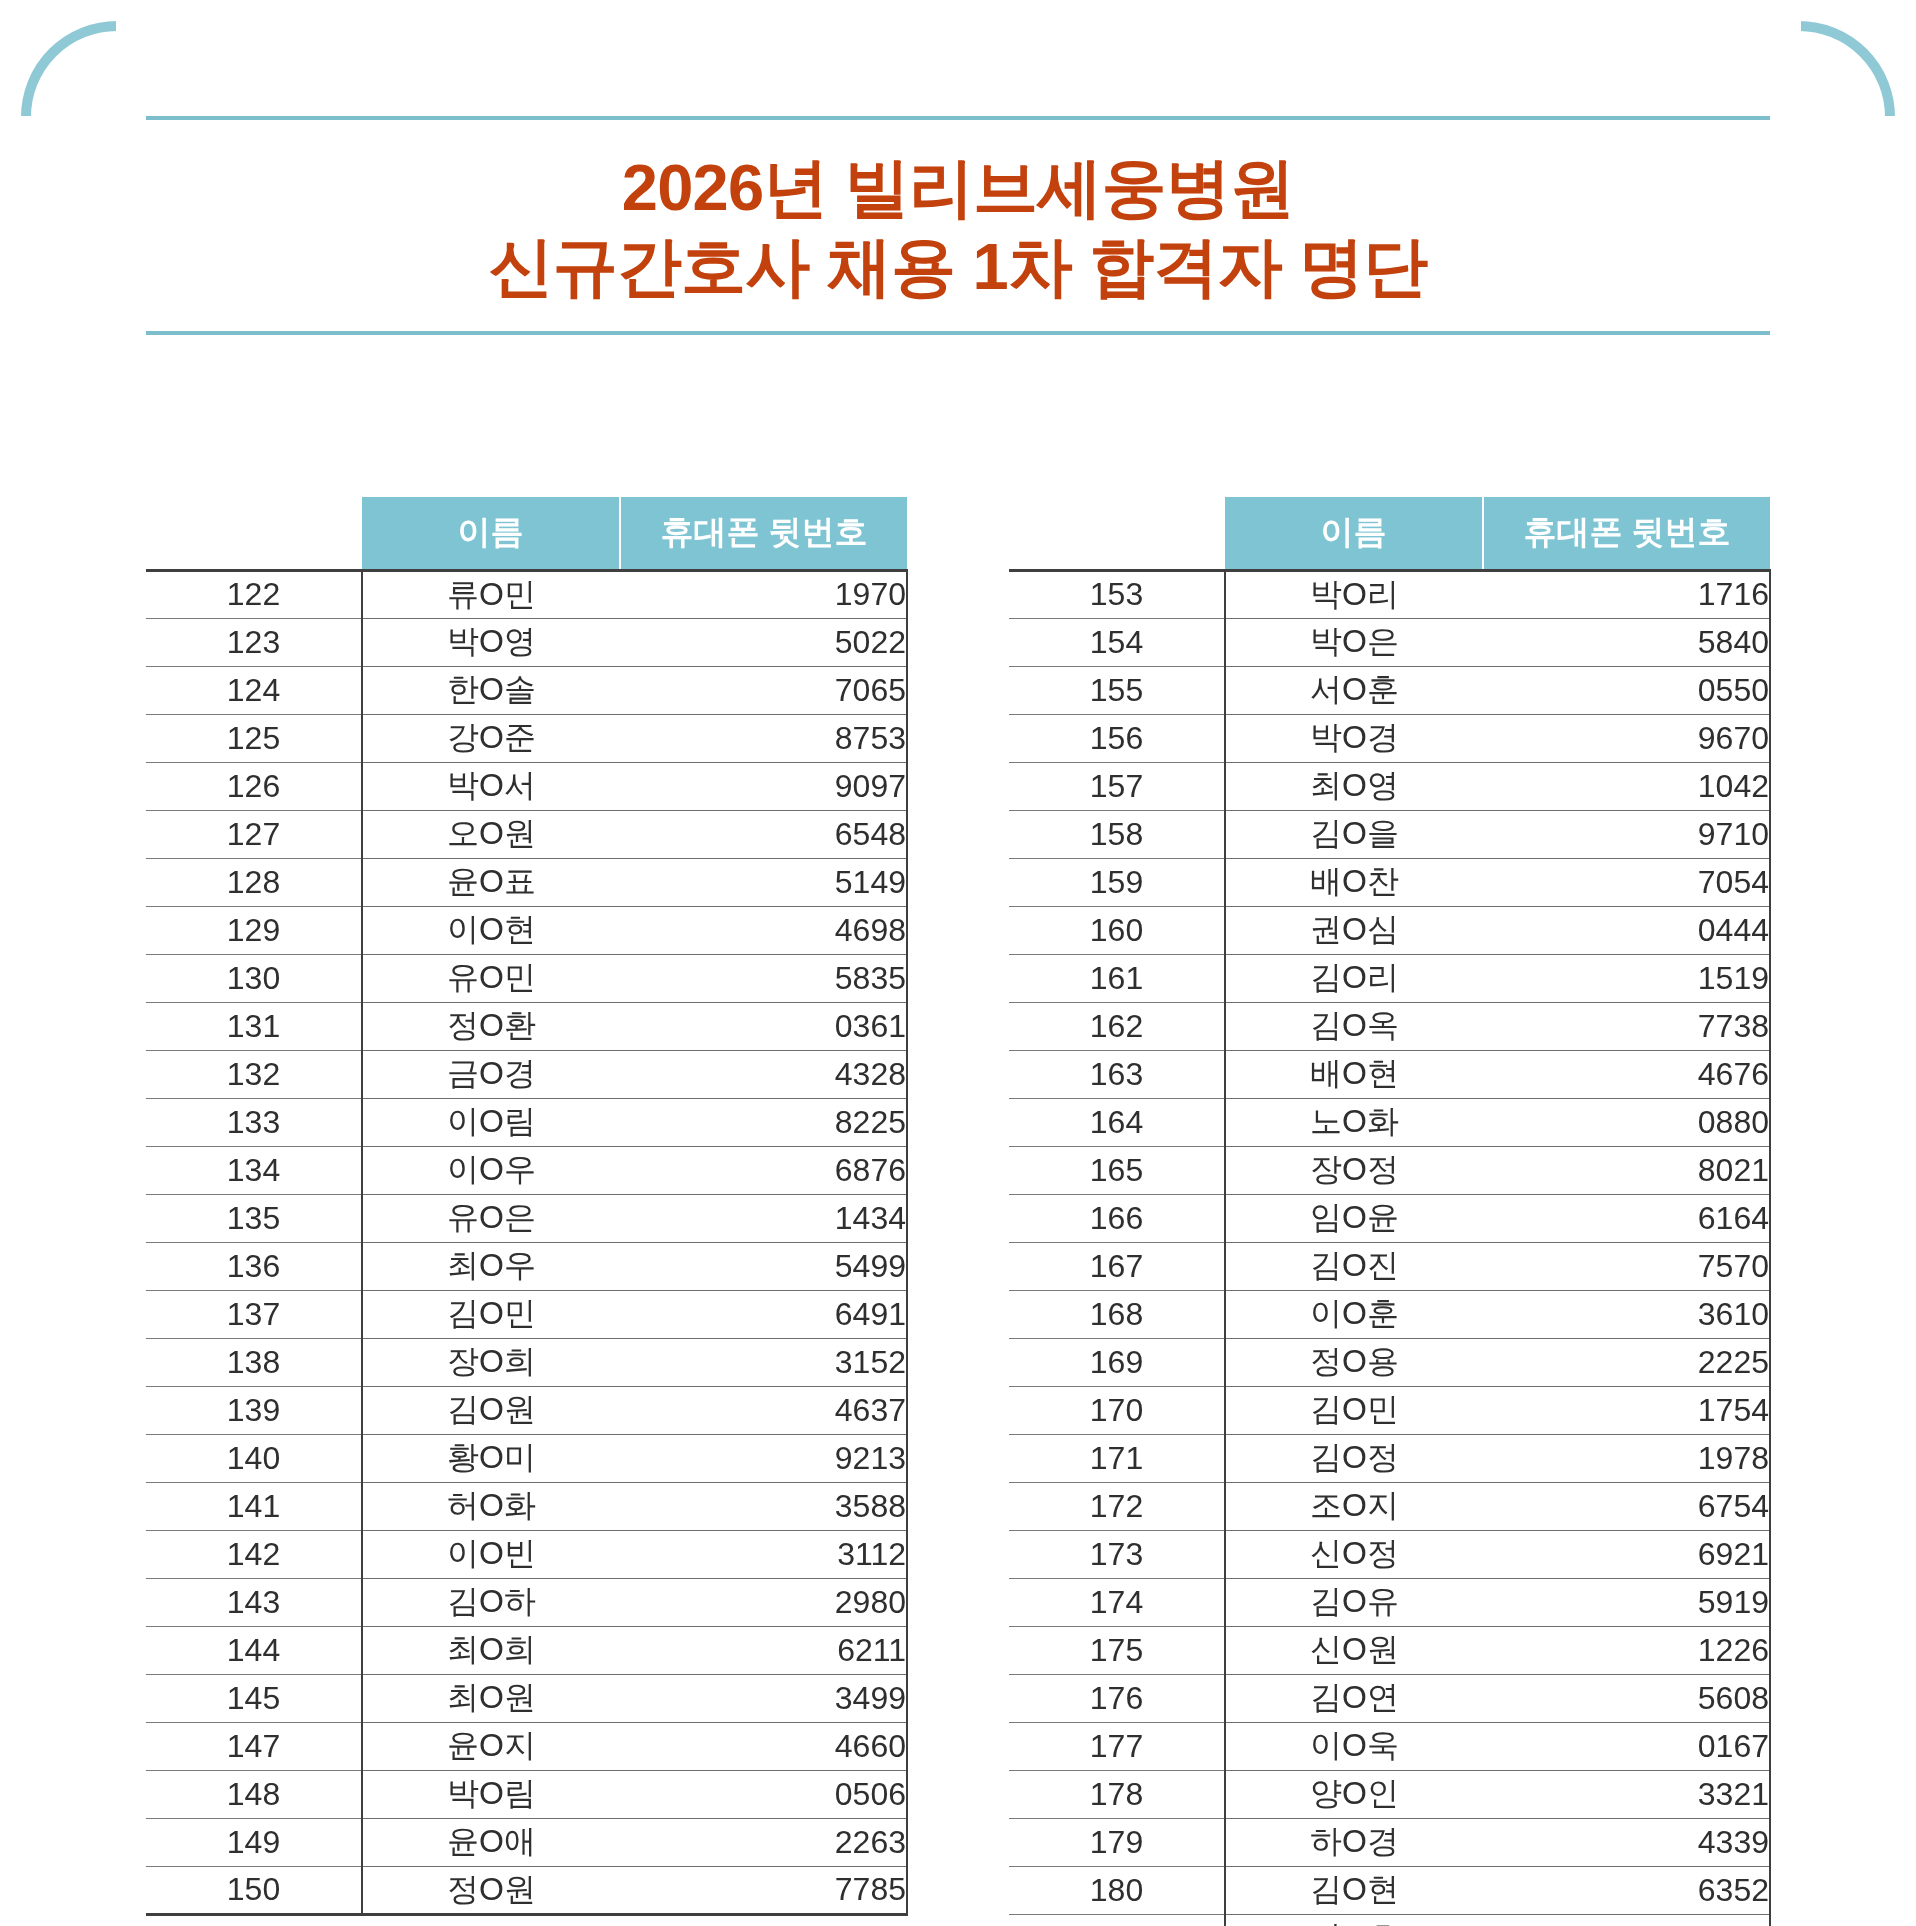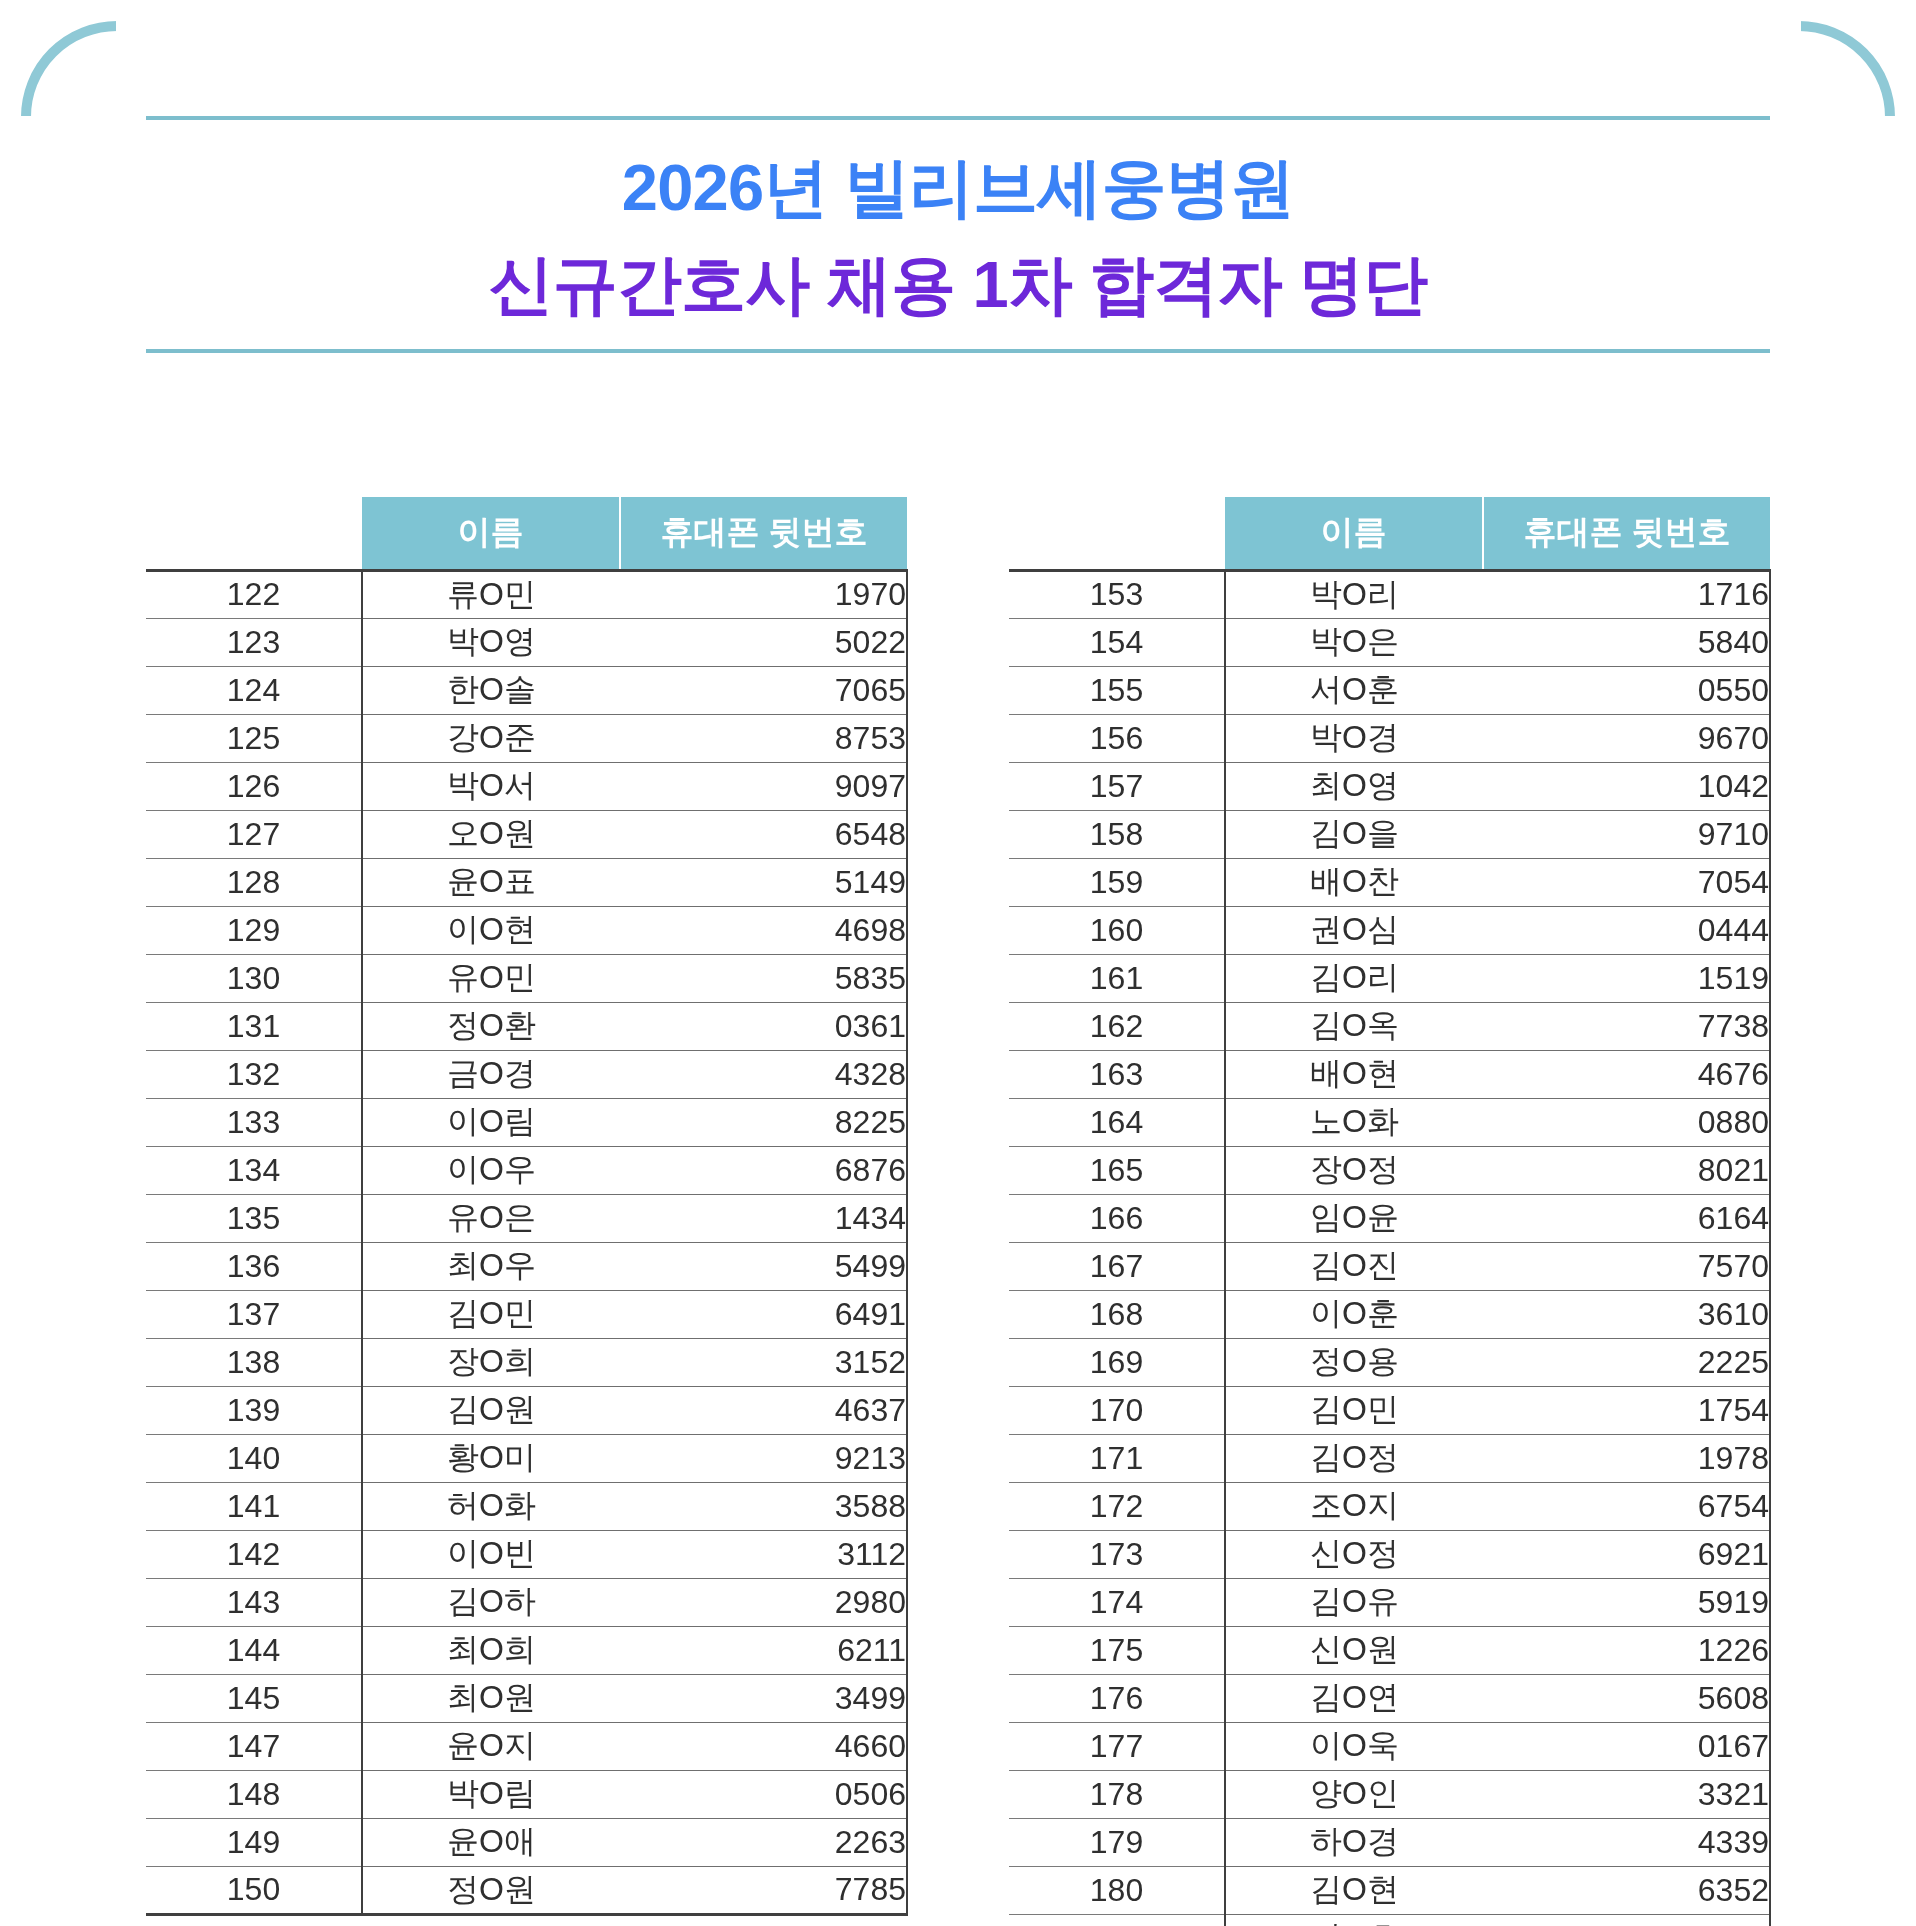--- a/index.html
+++ b/index.html
@@ -66,31 +66,31 @@
     height: 3.5px;
     background: #7dbecd;
     width: 100%;
   }
   .title-inner {
     padding: 28px 0 25.4px 0;
   }
   .title-line1 {
     font-size: 65px;
     font-weight: bold;
-    color: #3b82f6;
+    color: #c2410c;
     letter-spacing: -0.8px;
     line-height: 1.22;
   }
   .title-line2 {
     font-size: 65px;
     font-weight: bold;
-    color: #6d28d9;
+    color: #c2410c;
     letter-spacing: -0.8px;
     line-height: 1.22;
-    margin-top: 18px;
+    margin-top: 0;
   }
 
   
   .tables-wrap {
     position: absolute;
     left: 146px;
     top: 497px;
     width: 1624px;
     display: flex;
     justify-content: space-between;

